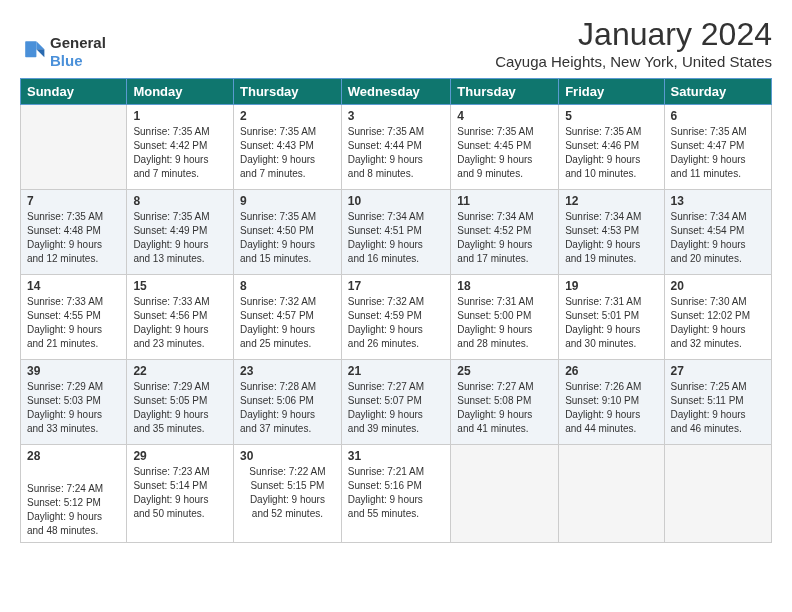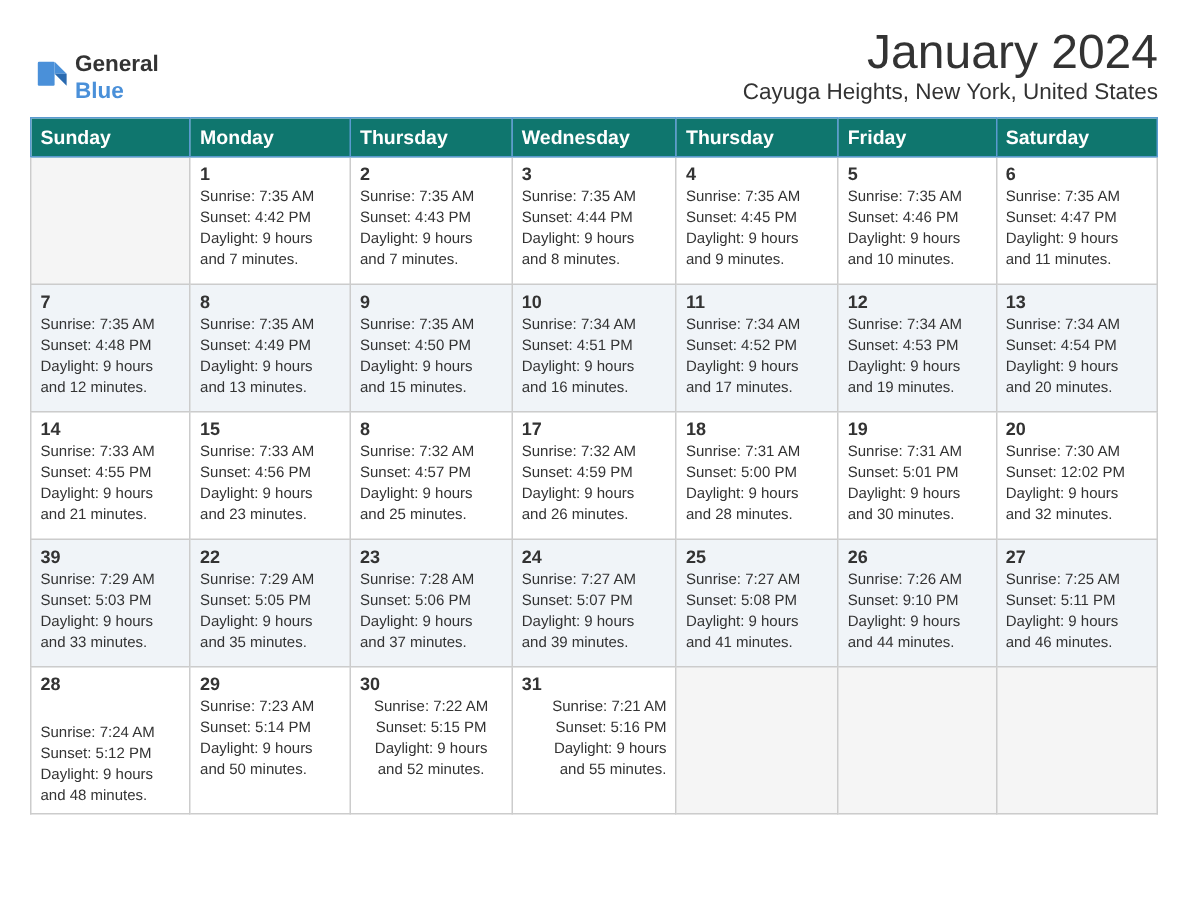--- a/index.html
+++ b/index.html
@@ -281,21 +281,21 @@
 and 35 minutes.</div>
           </td>
           <td>
             <div class="day-num">23</div>
             <div class="day-info" style="white-space: pre-line;">Sunrise: 7:28 AM
 Sunset: 5:06 PM
 Daylight: 9 hours
 and 37 minutes.</div>
           </td>
           <td>
-            <div class="day-num">24</div>
+            <div class="day-num">21</div>
             <div class="day-info" style="white-space: pre-line;">Sunrise: 7:27 AM
 Sunset: 5:07 PM
 Daylight: 9 hours
 and 39 minutes.</div>
           </td>
           <td>
             <div class="day-num">25</div>
             <div class="day-info" style="white-space: pre-line;">Sunrise: 7:27 AM
 Sunset: 5:08 PM
 Daylight: 9 hours
@@ -333,21 +333,21 @@
           </td>
           <td>
             <div class="day-num">30</div>
             <div class="day-info" style="white-space: pre-line; text-align: center;">Sunrise: 7:22 AM
 Sunset: 5:15 PM
 Daylight: 9 hours
 and 52 minutes.</div>
           </td>
           <td>
             <div class="day-num">31</div>
-            <div class="day-info" style="white-space: pre-line; text-align: right;">Sunrise: 7:21 AM
+            <div class="day-info" style="white-space: pre-line;">Sunrise: 7:21 AM
 Sunset: 5:16 PM
 Daylight: 9 hours
 and 55 minutes.</div>
           </td>
           <td class="empty"></td>
           <td class="empty"></td>
           <td class="empty"></td>
         </tr>
       </tbody>
   </table>

